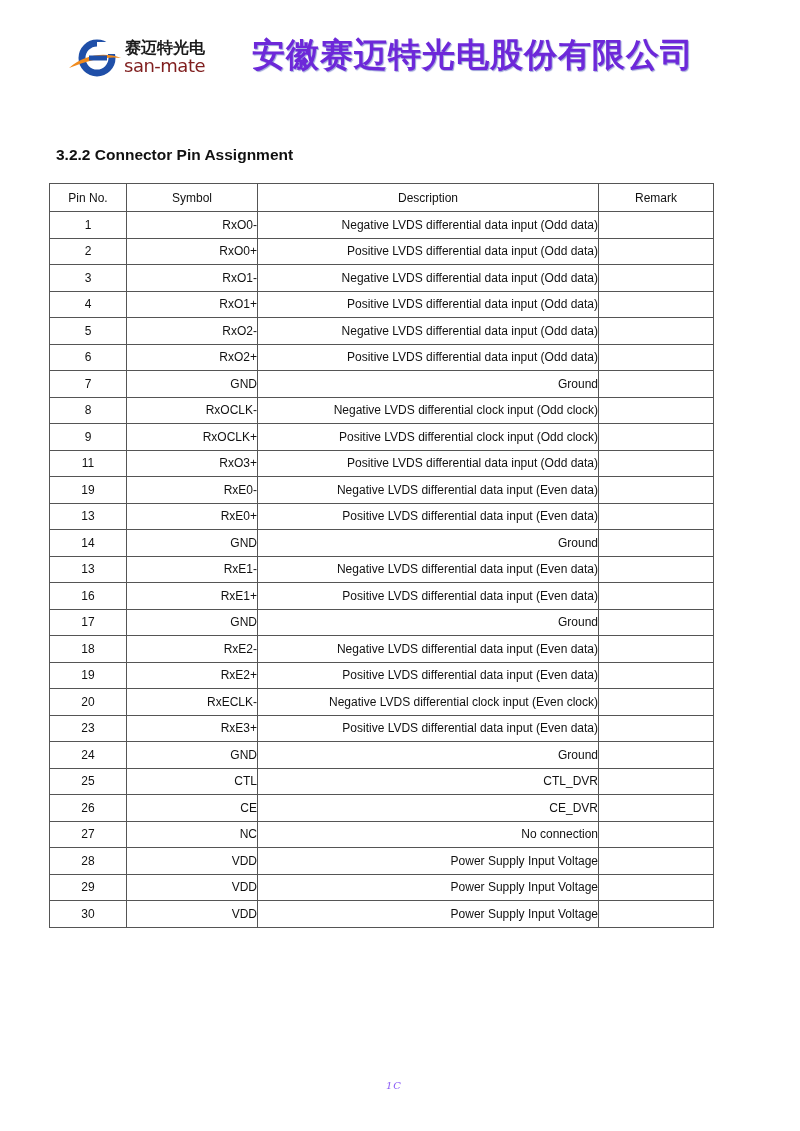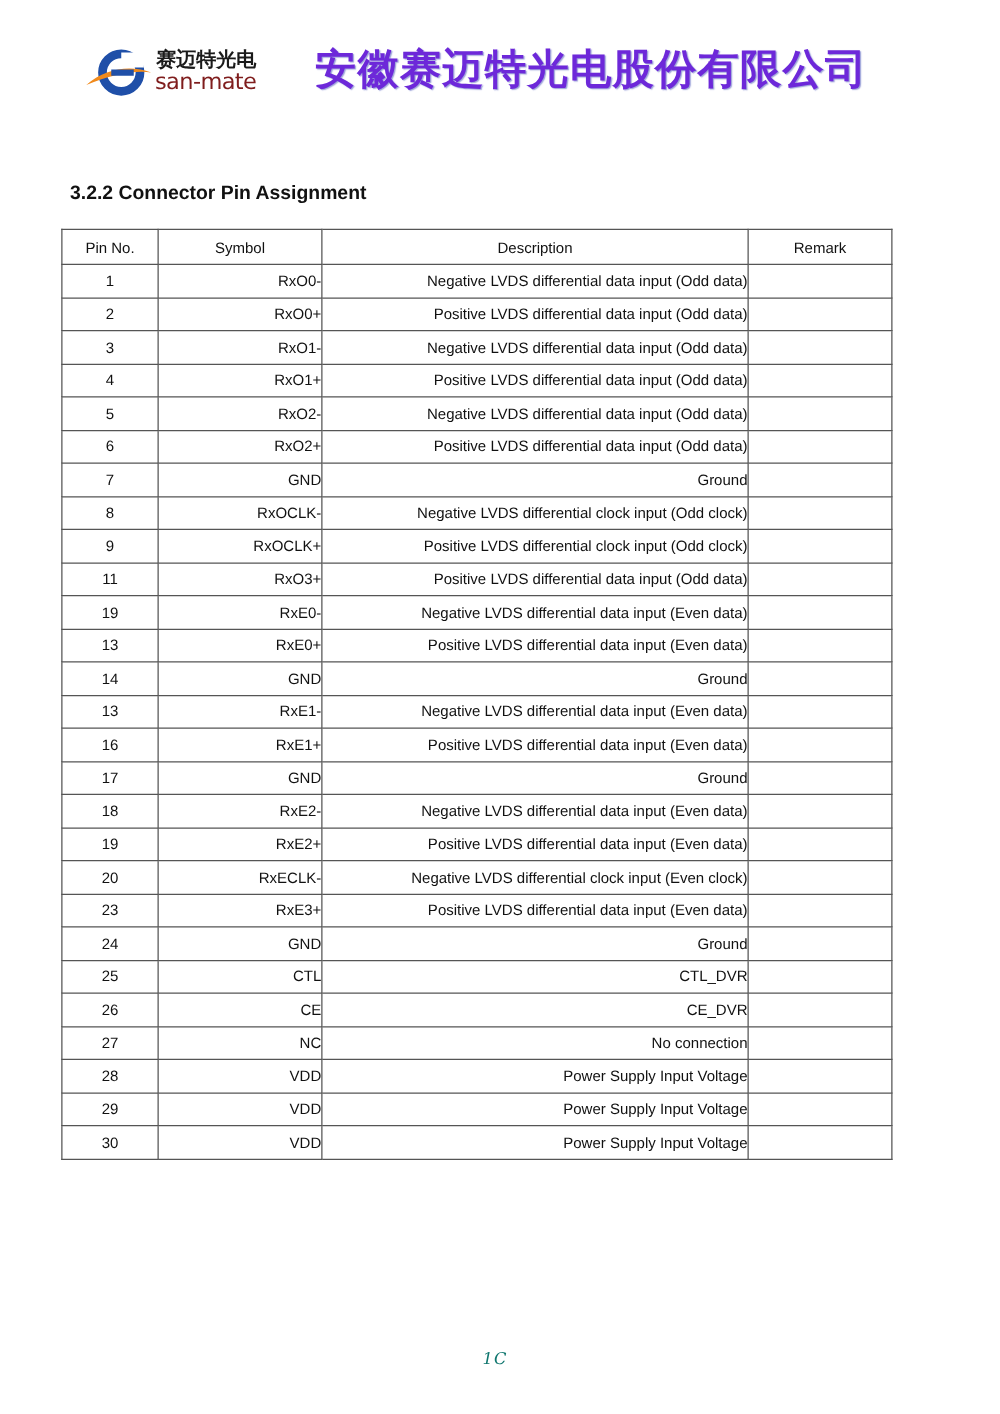--- a/index.html
+++ b/index.html
@@ -10,21 +10,21 @@
   .logo-cn { position: absolute; left: 58px; top: 2px; font-size: 16px; font-weight: bold; color: #1a1a1a; letter-spacing: 0px; font-family: "DejaVu Sans", sans-serif; white-space: nowrap; }
   .logo-en { position: absolute; left: 57px; top: 19px; font-size: 18px; color: #7f1d1d; font-family: "DejaVu Sans", sans-serif; letter-spacing: -0.5px; white-space: nowrap; }
   .company { position: absolute; left: 252px; top: 33px; font-size: 33px; font-weight: bold; color: #6d28d9; font-family: "DejaVu Sans", sans-serif; letter-spacing: 1px; white-space: nowrap; text-shadow: 1px 1px 1px #9aa0d8; }
   .section-title { position: absolute; left: 56px; top: 146px; font-size: 15.5px; font-weight: bold; color: #111; white-space: nowrap; }
   table.pins { position: absolute; left: 49px; top: 183px; width: 664px; border-collapse: collapse; font-size: 12px; table-layout: fixed; padding-left: 48px; }
   table.pins th, table.pins td { border: 1px solid #555; height: 25.5px; padding: 0; font-weight: normal; }
   table.pins th { height: 27px; text-align: center; }
   table.pins td.num { text-align: center; }
   table.pins td.sym, table.pins td.desc { text-align: right; padding-left: 0px; }
   table.pins { border: 1.5px solid #333; }
-  .page-num { position: absolute; left: 386px; top: 1080px; font-size: 13px; font-style: italic; color: #0f766e; font-family: "DejaVu Serif", serif; letter-spacing: 1px; }
+  .page-num { position: absolute; left: 386px; top: 1080px; font-size: 10px; font-style: italic; color: #8b5cf6; font-family: "DejaVu Serif", serif; letter-spacing: 1px; }
 </style>
 </head>
 <body>
 
 <div class="header">
   <div class="logo">
     <svg class="logo-mark" viewBox="0 0 56 40" width="56" height="40">
       <circle cx="30" cy="20" r="15" fill="none" stroke="#1f4fa8" stroke-width="7"></circle>
       <rect x="30" y="4" width="18" height="12" fill="#ffffff"></rect>
       <path d="M2 30 C 18 16, 38 14, 54 20 C 40 18, 22 22, 2 30 Z" fill="#f08a1c"></path>

